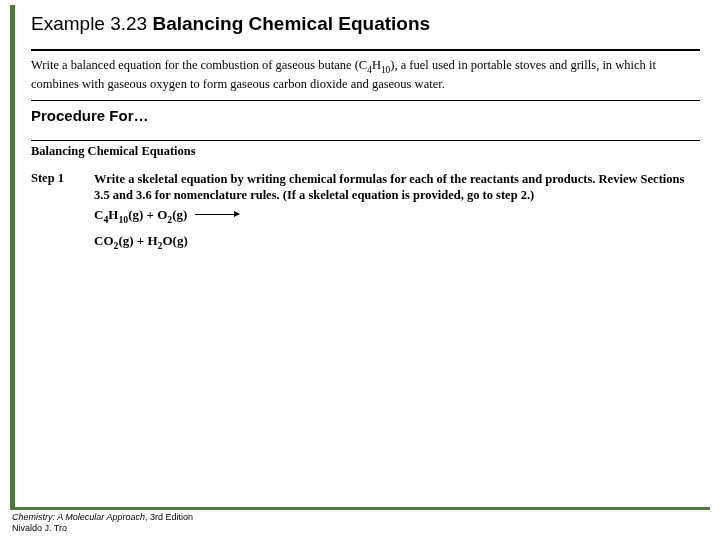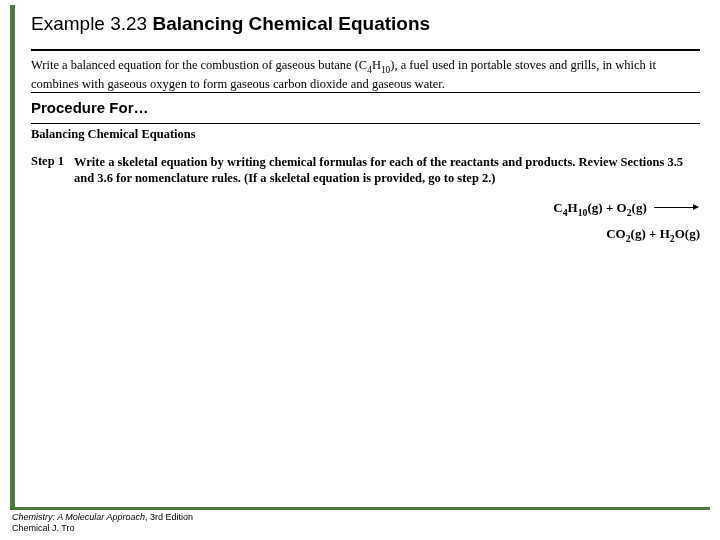--- a/index.html
+++ b/index.html
@@ -26,41 +26,41 @@
     font-family: Arial, Helvetica, sans-serif;
     font-size: 19px;
     font-weight: bold;
     border-bottom: 2px solid #000;
     padding-bottom: 14px;
     margin-bottom: 6px;
   }
   .title-normal { font-weight: normal; }
   .problem {
     line-height: 1.3;
+    padding-bottom: 8px;
     border-bottom: 1px solid #000;
     margin-bottom: 6px;
   }
   .procedure-hdr {
     font-family: Arial, Helvetica, sans-serif;
     font-size: 15px;
     font-weight: bold;
     border-bottom: 1px solid #000;
-    padding-bottom: 7px;
+    padding-bottom: 16px;
     margin-bottom: 3px;
   }
   .procedure-sub {
     font-weight: bold;
     margin-bottom: 12px;
   }
-  .step-row { display: flex; gap: 10px; }
+  .step-row { display: flex; gap: 30px; }
   .step-label { font-weight: bold; white-space: nowrap; }
   .step-text { line-height: 1.3; font-weight: bold; }
   .eqn {
-    text-align: right;
-    margin-top: 10px;
+    text-align: left;
     font-family: "Times New Roman", serif;
     font-size: 13px;
     line-height: 1.8;
   }
   .eqn .line1 { display: inline-block; }
   .arrow {
     display: inline-block;
     width: 44px;
     height: 1px;
     background: #000;
@@ -126,15 +126,15 @@
         </span>
       </div>
     </div>
   </div>
 
 </div>
 
 <div class="footer">
   <div class="left">
     <span class="book">Chemistry: A Molecular Approach</span><span>, 3rd Edition</span><br>
-    <span>Chemical J. Tro</span>
+    <span>Nivaldo J. Tro</span>
   </div>
 </div>
 
 </body></html>

